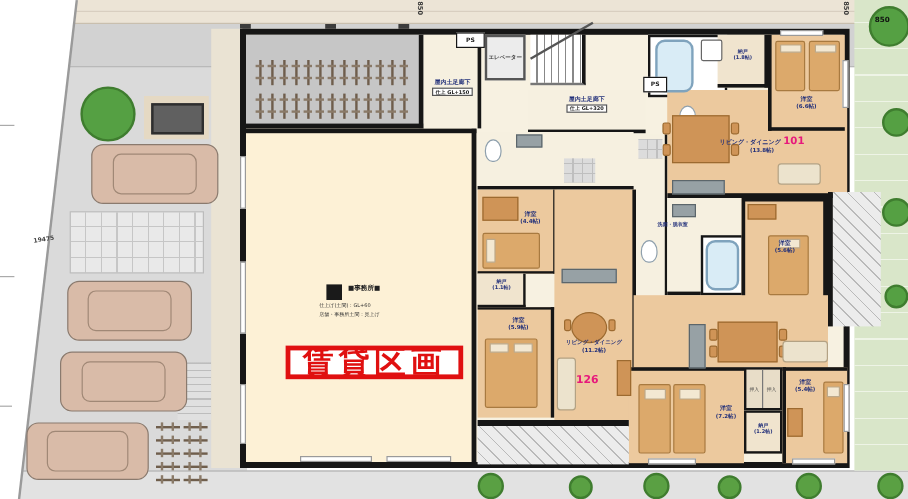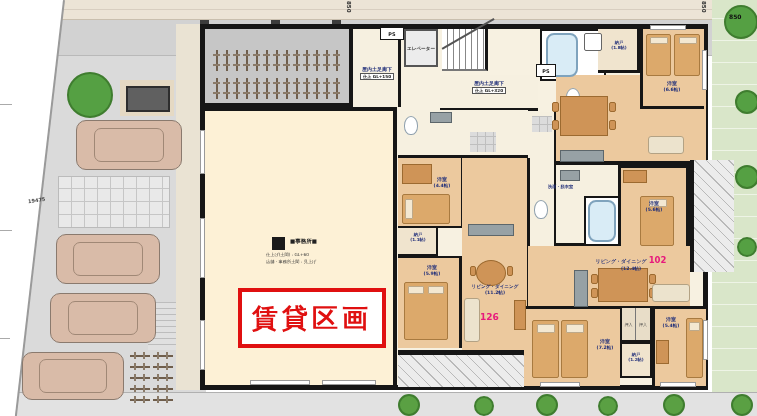--- a/index.html
+++ b/index.html
@@ -152,21 +152,21 @@
   <div class="r" style="left:272px;top:237px;width:13px;height:13px;background:#1a1a1a;z-index:30"></div>
   <div class="lbl s55" style="left:290px;top:238px;color:#222">
       <span>■事務所■</span>
     </div>
   <div class="lbl s4" style="left:266px;top:252px;color:#333;font-weight:normal">
       <span>仕上げ(土間)：GL+60</span>
     </div>
   <div class="lbl s4" style="left:266px;top:259px;color:#333;font-weight:normal">
       <span>店舗・事務所土間：見上げ</span>
     </div>
-  <div class="r" style="left:238px;top:288px;width:148px;height:60px;background:#fff;border:4px solid var(--red);z-index:31;display:flex;align-items:center;justify-content:center">
+  <div class="r" style="left:238px;top:288px;width:148px;height:28px;background:#fff;border:4px solid var(--red);z-index:31;display:flex;align-items:center;justify-content:center">
     <span style="color:var(--red);font-size:26px;font-weight:bold;letter-spacing:4px">賃貸区画</span>
   </div>
 
   <div class="r" style="left:353px;top:29px;width:48px;height:78px;background:var(--svc);border-right:3px solid var(--wall);z-index:11"></div>
   <div class="lbl s5" style="left:352px;top:66px;width:50px">
       <span>屋内土足廊下</span>
       <span class="finish-tag s4">仕上 GL+150</span>
     </div>
   <div class="r ps" style="left:380px;top:27px;width:24px;height:13px">
       <span>PS</span>
@@ -193,20 +193,27 @@
   <div class="r wc" style="left:566px;top:88px;width:14px;height:18px"></div>
 
   <div class="r" style="left:556px;top:75px;width:150px;height:90px;background:var(--floor);border-bottom:4px solid var(--wall);z-index:11"></div>
   <div class="r tbl" style="left:560px;top:96px;width:48px;height:40px"></div>
   <div class="r chair" style="left:552px;top:102px;width:7px;height:10px"></div>
   <div class="r chair" style="left:552px;top:120px;width:7px;height:10px"></div>
   <div class="r chair" style="left:609px;top:102px;width:7px;height:10px"></div>
   <div class="r chair" style="left:609px;top:120px;width:7px;height:10px"></div>
   <div class="r sofa" style="left:648px;top:136px;width:36px;height:18px"></div>
   <div class="r kitchen" style="left:560px;top:150px;width:44px;height:12px"></div>
+  <div class="lbl" style="left:596px;top:113px;width:78px">
+    <span class="lrow">
+        <span class="s5">リビング・ダイニング</span>
+        <span class="unum">101</span>
+      </span>
+    <span class="s45">(13.8帖)</span>
+  </div>
 
   <div class="r" style="left:598px;top:29px;width:42px;height:44px;background:#f0e4ce;border-right:3px solid var(--wall);border-bottom:3px solid var(--wall);z-index:11"></div>
   <div class="lbl s4" style="left:600px;top:40px;width:38px">
       <span>納戸</span>
       <span>(1.8帖)</span>
     </div>
 
   <div class="r" style="left:640px;top:29px;width:64px;height:80px;background:var(--floor);border-left:3px solid var(--wall);border-bottom:3px solid var(--wall);z-index:11"></div>
   <div class="r bed" style="left:646px;top:34px;width:25px;height:42px">
       <span class="pillow" style="left:3px;top:2px;width:18px;height:7px"></span>
@@ -291,27 +298,20 @@
     </div>
 
   <div class="r" style="left:528px;top:246px;width:162px;height:62px;background:var(--floor);z-index:11"></div>
   <div class="r kitchen" style="left:574px;top:270px;width:14px;height:37px"></div>
   <div class="r tbl" style="left:598px;top:268px;width:50px;height:34px"></div>
   <div class="r chair" style="left:591px;top:274px;width:7px;height:10px"></div>
   <div class="r chair" style="left:591px;top:288px;width:7px;height:10px"></div>
   <div class="r chair" style="left:649px;top:274px;width:7px;height:10px"></div>
   <div class="r chair" style="left:649px;top:288px;width:7px;height:10px"></div>
   <div class="r sofa" style="left:652px;top:284px;width:38px;height:18px"></div>
-  <div class="lbl" style="left:592px;top:255px;width:78px">
-    <span class="lrow">
-        <span class="s5">リビング・ダイニング</span>
-        <span class="unum">102</span>
-      </span>
-    <span class="s45">(12.4帖)</span>
-  </div>
 
   <div class="r" style="left:524px;top:306px;width:96px;height:80px;background:var(--floor);border-top:3px solid var(--wall);z-index:11"></div>
   <div class="r bed" style="left:532px;top:320px;width:27px;height:58px">
       <span class="pillow" style="left:4px;top:3px;width:18px;height:9px"></span>
     </div>
   <div class="r bed" style="left:561px;top:320px;width:27px;height:58px">
       <span class="pillow" style="left:4px;top:3px;width:18px;height:9px"></span>
     </div>
   <div class="lbl s5" style="left:588px;top:338px;width:34px">
       <span>洋室</span>

